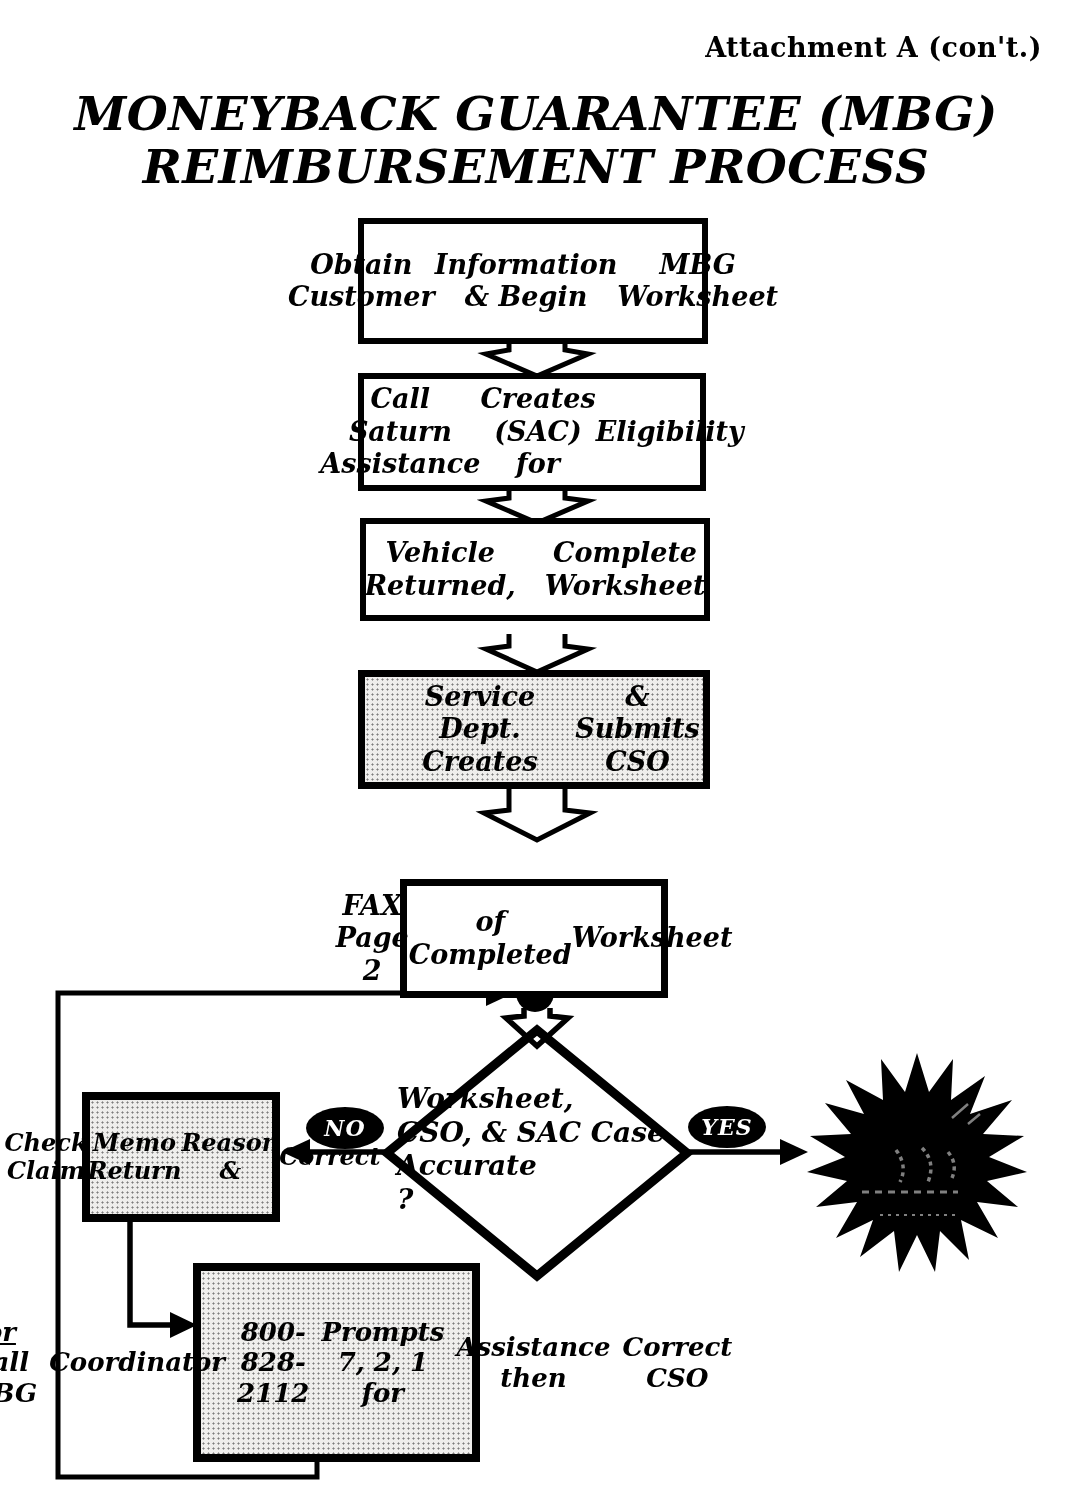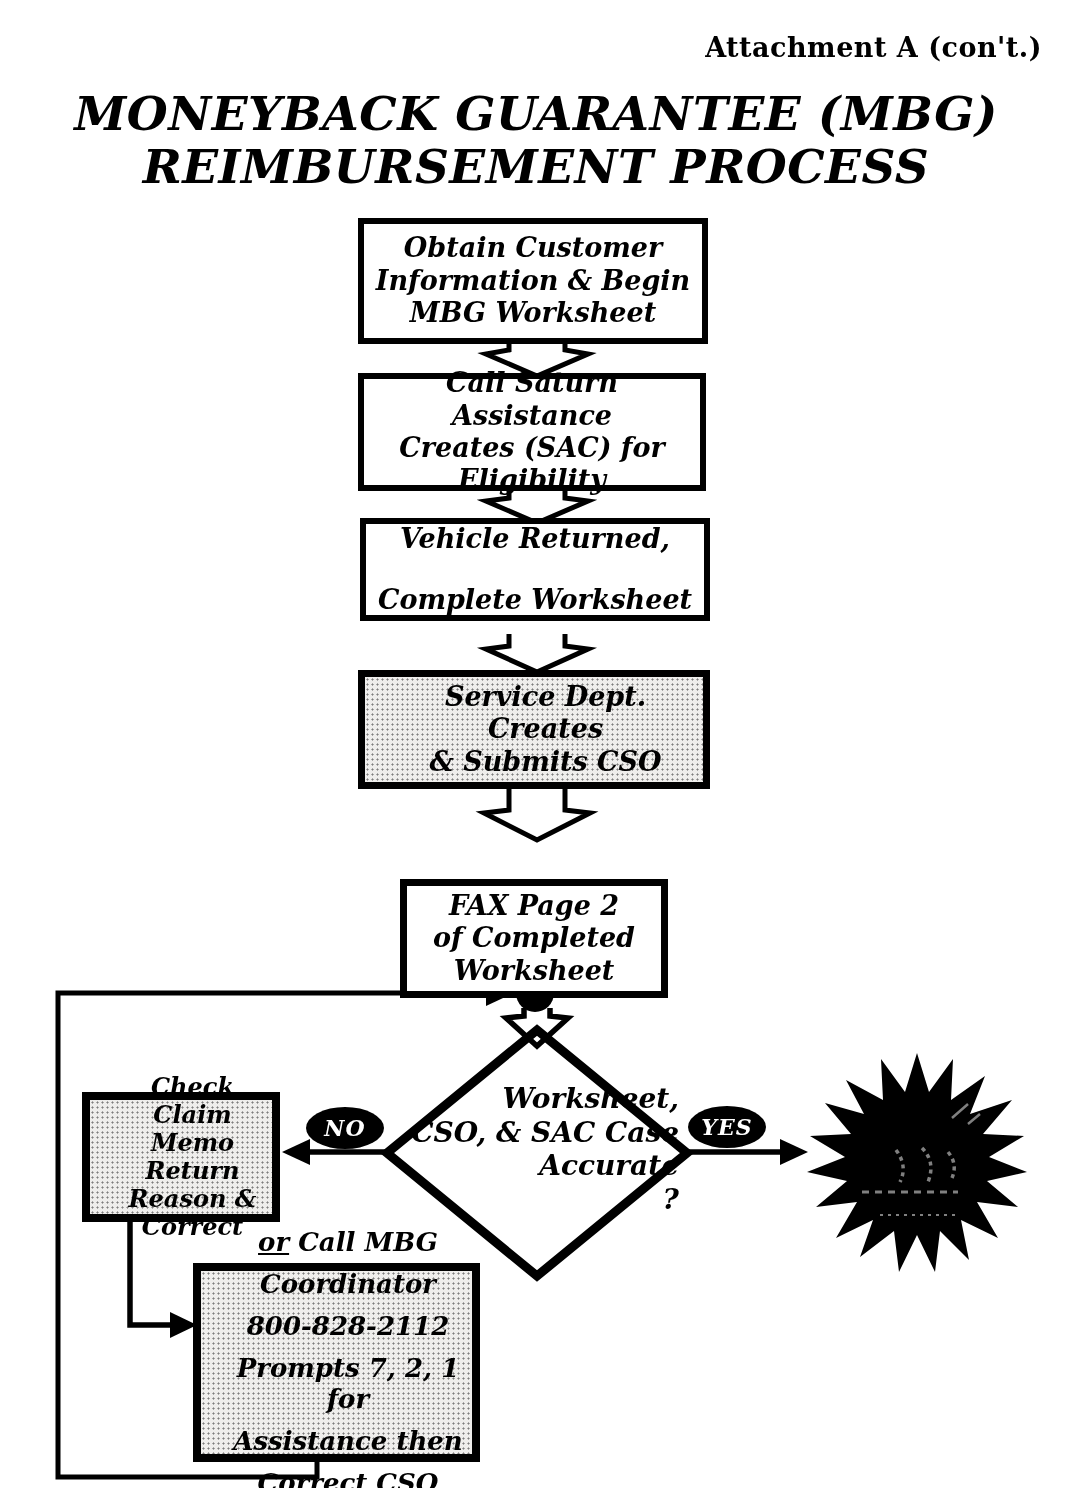--- a/index.html
+++ b/index.html
@@ -13,36 +13,36 @@
     position:absolute; top:32px; right:30px;
     font-weight:bold; font-size:27px; letter-spacing:0.5px;
   }
   .title {
     position:absolute; top:88px; left:0; width:100%;
     text-align:center; font-weight:bold; font-style:italic;
     font-size:47px; line-height:1.12; letter-spacing:0.5px;
   }
   .flowbox {
     position:absolute; border:6px solid #000; background:#fff;
-    display:flex; flex-direction:column; justify-content:center; align-items:center;
+    display:flex; justify-content:center; align-items:center;
     text-align:center; font-weight:bold; font-style:italic;
     font-size:27px; line-height:1.2;
   }
   .shaded {
     background-color:#efeeec;
     background-image:
       radial-gradient(circle, #7d7d7d 0.9px, transparent 1.15px),
       radial-gradient(circle at 2.5px 2.5px, #b5b5b5 0.7px, transparent 0.95px);
     background-size:5px 5px, 5px 5px;
     padding-left:23px;
   }
   .thickborder { border-width:8px; }
   .diamond-text {
     position:absolute; left:397px; top:1082px; width:282px;
-    text-align:right; font-weight:bold; font-style:italic;
+    text-align:left; font-weight:bold; font-style:italic;
     font-size:28px; line-height:1.2;
   }
   .oval-label {
     position:absolute; width:78px; height:28px; color:#fff;
     text-align:center; font-weight:bold; font-style:italic;
     font-size:22px; line-height:28px; letter-spacing:1px;
   }
   .u { text-decoration:underline; }
 </style>
 </head>

